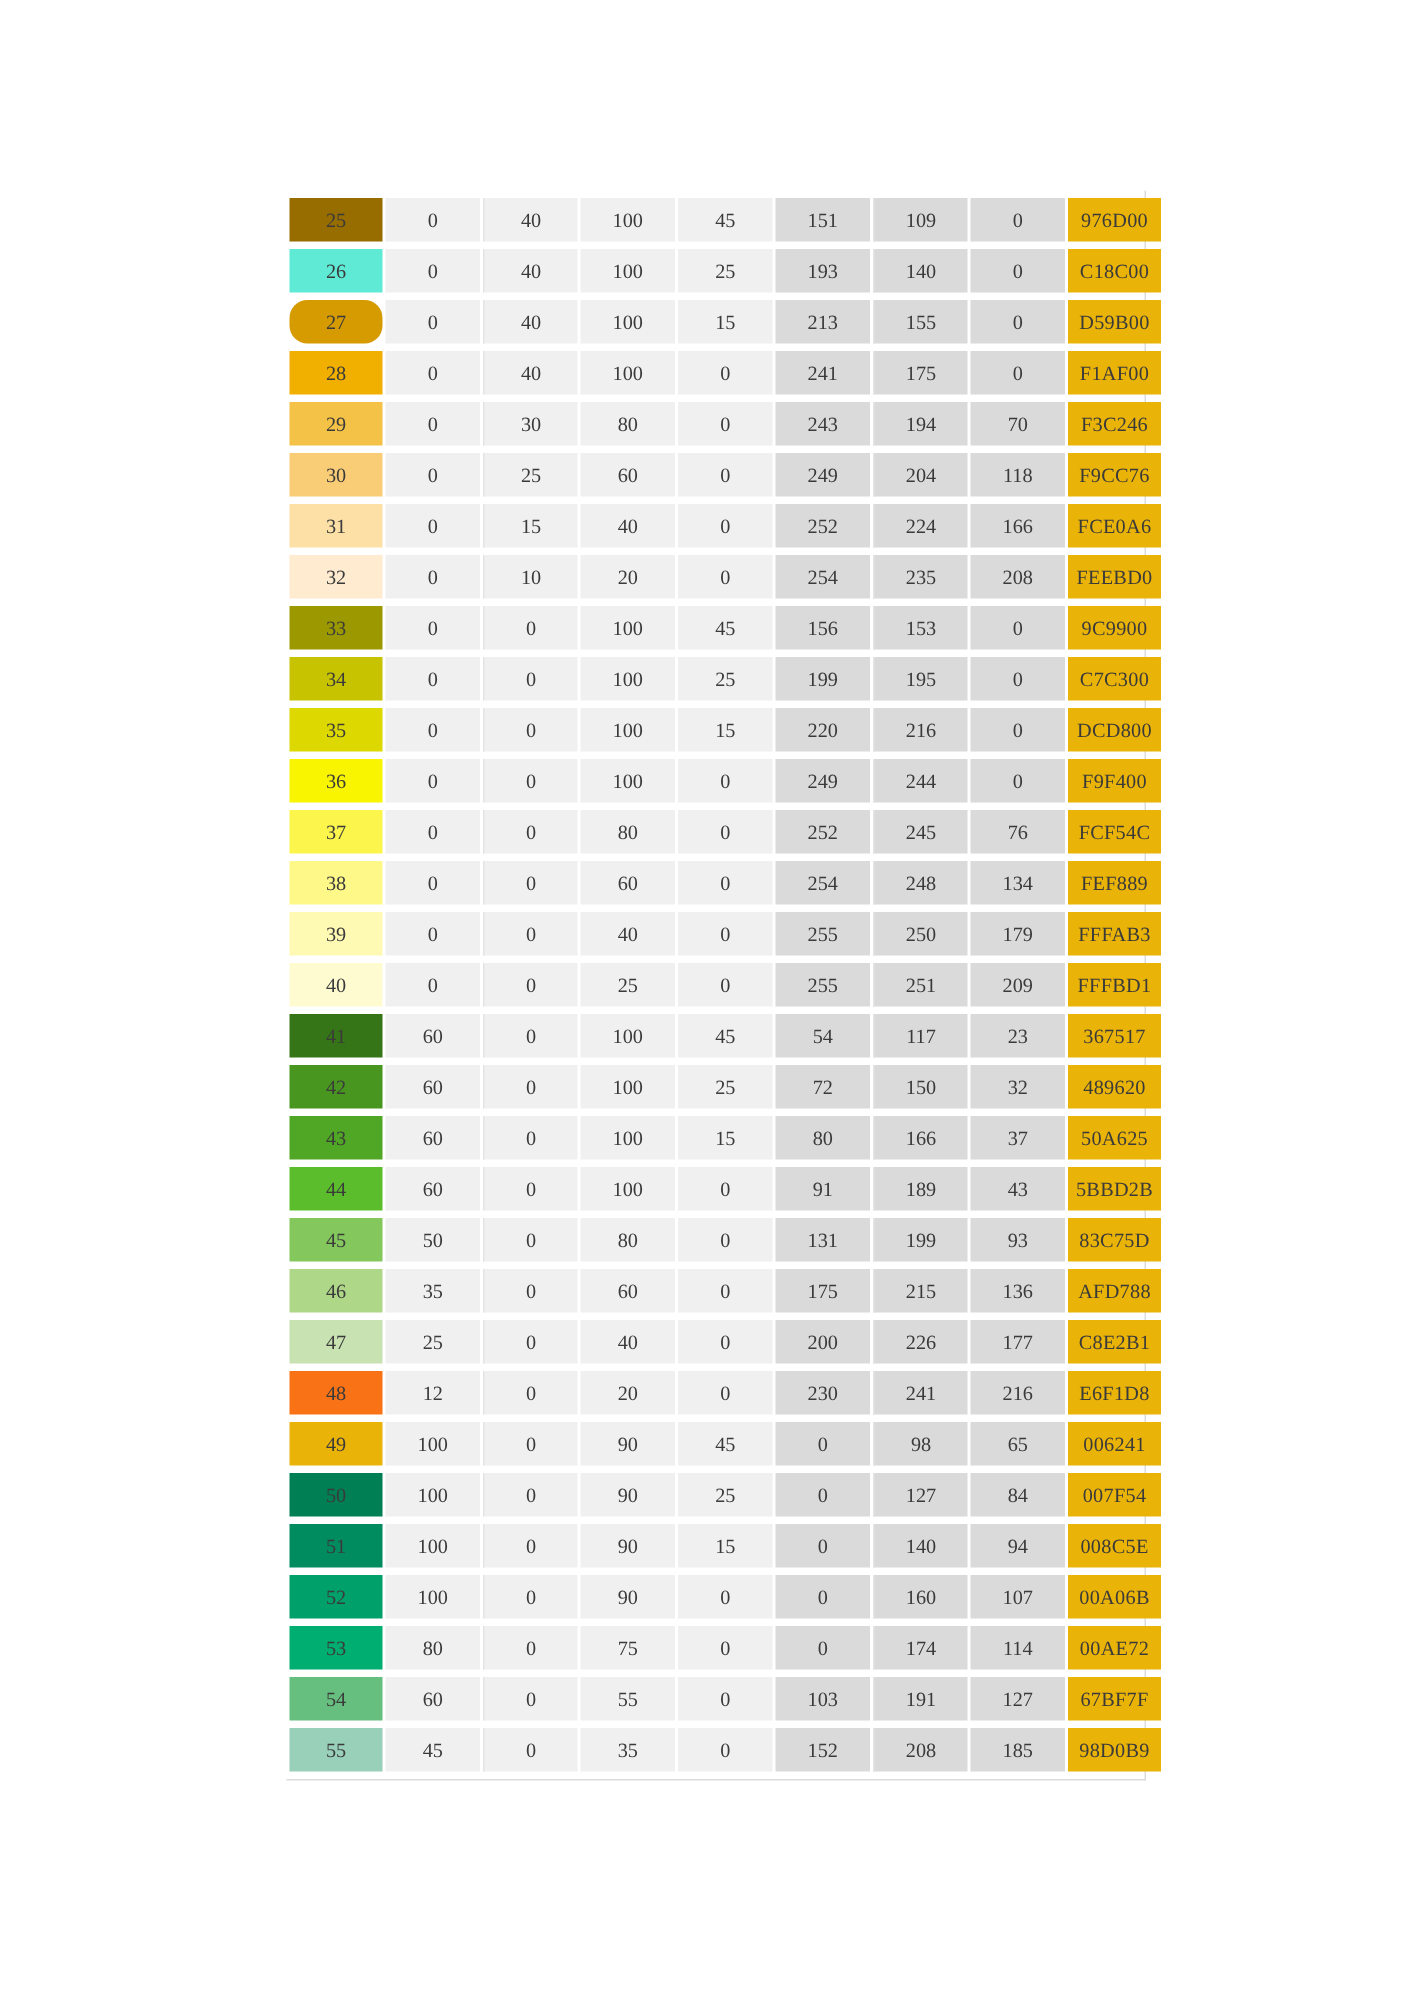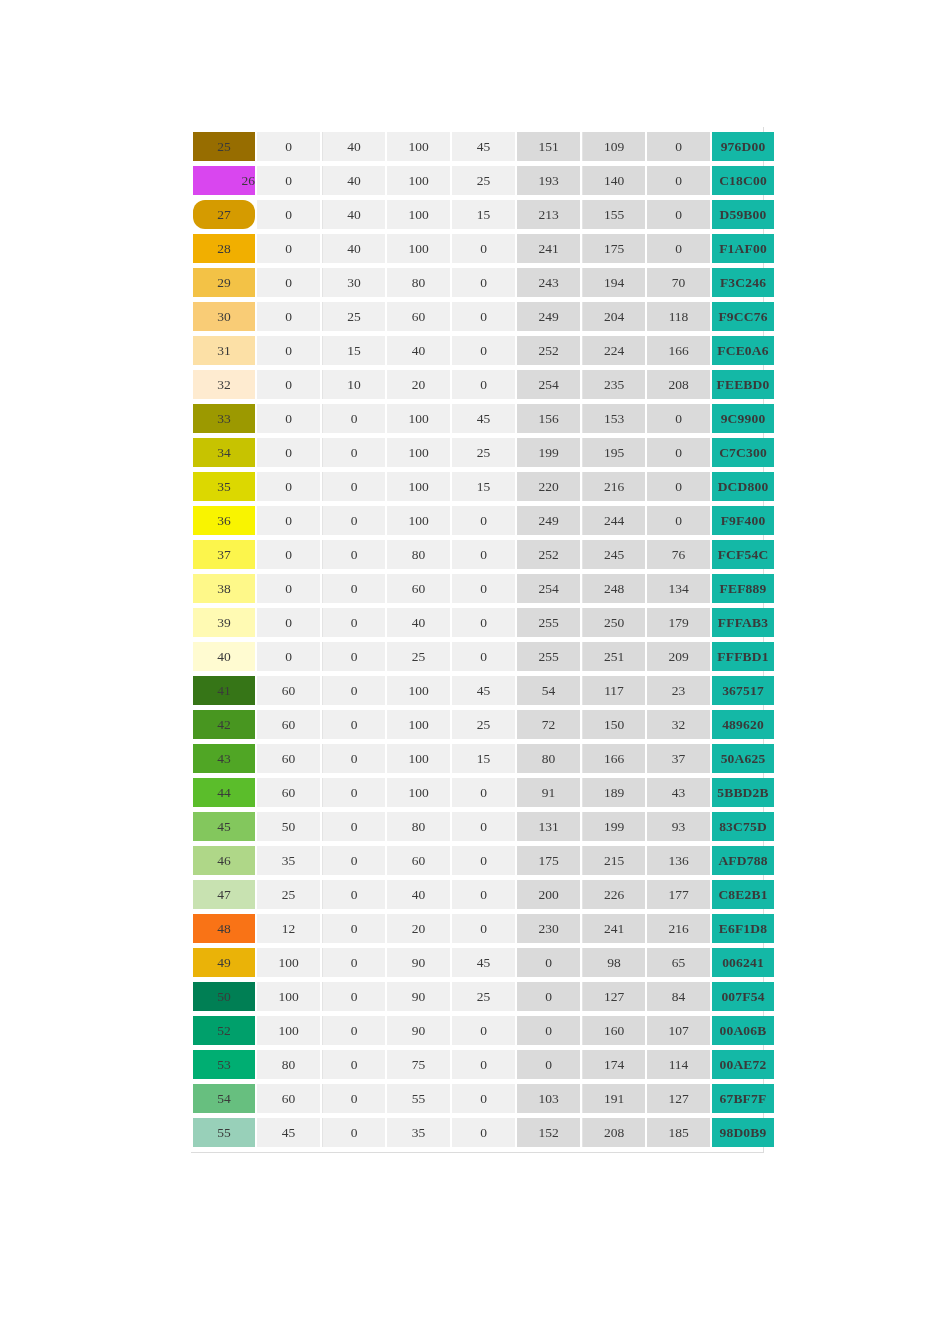--- a/index.html
+++ b/index.html
@@ -60,24 +60,23 @@
 
   td.cmyk-cell {
     background: #f0f0f0;
   }
 
   td.rgb-cell {
     background: #dadada;
   }
 
   td.hex-cell {
-    background: #14b8a6;
+    background: #eab308;
     font-size: 13px;
     letter-spacing: 0.2px;
-    font-weight: bold;
   }
 
   
   td.sep-left {
     border-left: 1px solid #e4e4e4;
   }
 </style>
 </head>
 <body>
 
@@ -100,21 +99,21 @@
           <td class="cmyk-cell">0</td>
           <td class="cmyk-cell sep-left">40</td>
           <td class="cmyk-cell">100</td>
           <td class="cmyk-cell">45</td>
           <td class="rgb-cell">151</td>
           <td class="rgb-cell sep-left">109</td>
           <td class="rgb-cell">0</td>
           <td class="hex-cell">976D00</td>
         </tr>
         <tr>
-          <td class="swatch-cell" style="background: #d946ef; text-align: right;">26</td>
+          <td class="swatch-cell" style="background: #5eead4;">26</td>
           <td class="cmyk-cell">0</td>
           <td class="cmyk-cell sep-left">40</td>
           <td class="cmyk-cell">100</td>
           <td class="cmyk-cell">25</td>
           <td class="rgb-cell">193</td>
           <td class="rgb-cell sep-left">140</td>
           <td class="rgb-cell">0</td>
           <td class="hex-cell">C18C00</td>
         </tr>
         <tr>
@@ -375,20 +374,31 @@
           <td class="cmyk-cell">100</td>
           <td class="cmyk-cell sep-left">0</td>
           <td class="cmyk-cell">90</td>
           <td class="cmyk-cell">25</td>
           <td class="rgb-cell">0</td>
           <td class="rgb-cell sep-left">127</td>
           <td class="rgb-cell">84</td>
           <td class="hex-cell">007F54</td>
         </tr>
         <tr>
+          <td class="swatch-cell" style="background: rgb(0, 140, 94);">51</td>
+          <td class="cmyk-cell">100</td>
+          <td class="cmyk-cell sep-left">0</td>
+          <td class="cmyk-cell">90</td>
+          <td class="cmyk-cell">15</td>
+          <td class="rgb-cell">0</td>
+          <td class="rgb-cell sep-left">140</td>
+          <td class="rgb-cell">94</td>
+          <td class="hex-cell">008C5E</td>
+        </tr>
+        <tr>
           <td class="swatch-cell" style="background: rgb(0, 160, 107);">52</td>
           <td class="cmyk-cell">100</td>
           <td class="cmyk-cell sep-left">0</td>
           <td class="cmyk-cell">90</td>
           <td class="cmyk-cell">0</td>
           <td class="rgb-cell">0</td>
           <td class="rgb-cell sep-left">160</td>
           <td class="rgb-cell">107</td>
           <td class="hex-cell">00A06B</td>
         </tr>

